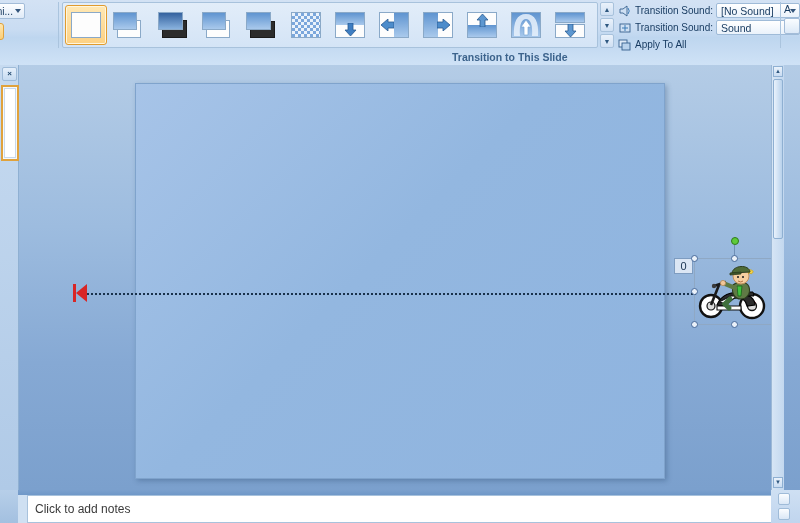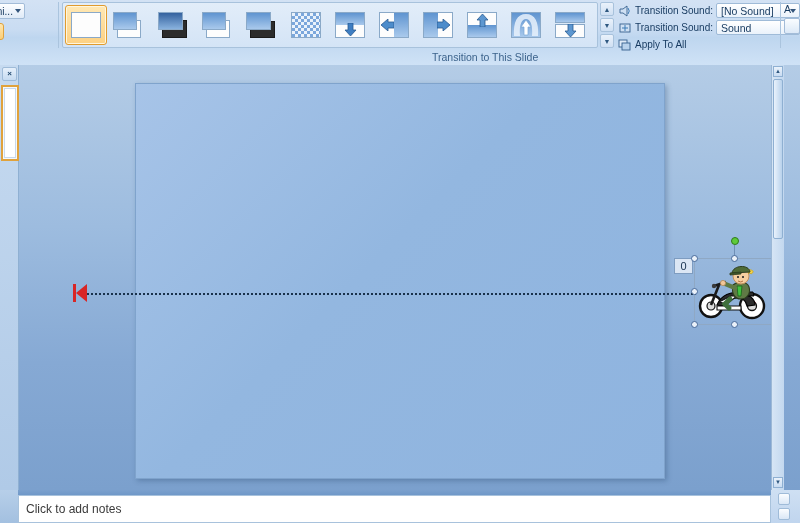--- a/index.html
+++ b/index.html
@@ -90,21 +90,21 @@
   .w-sound{width:84px;} .w-speed{width:84px;}
 
   
   .rightcut{position:absolute;left:782px;top:0;width:18px;height:50px;}
   .rc-label{position:absolute;left:2px;top:3px;font-size:10.5px;color:#15395f;}
   .rc-box{position:absolute;left:2px;top:18px;width:14px;height:14px;
     background:linear-gradient(to bottom,#fafdff,#dce9f7);border:1px solid #a3bcd8;border-radius:2px;}
 
   .group-label-bar{position:absolute;left:0;top:50px;width:800px;height:15px;}
   .group-name{position:absolute;top:1px;font-size:10.5px;color:#3c638c;white-space:nowrap;}
-  .gl-trans{left:432px;}
+  .gl-trans{left:452px;font-weight:bold;}
 
   
   .workarea{position:absolute;left:0;top:65px;width:800px;height:425px;
     background:linear-gradient(to bottom,#b4cce6 0%,#9dbcdf 38%,#86a9d4 70%,#7ba0cd 100%);}
 
   
   .thumbpane{position:absolute;left:0;top:65px;width:18px;height:425px;
     background:linear-gradient(to bottom,#c6daf0,#b0cae7);border-right:1px solid #8fb0d2;}
   .thumb-x{position:absolute;left:2px;top:2px;width:13px;height:12px;
     background:linear-gradient(to bottom,#e6f0fb,#c6dbf1);border:1px solid #9fbbd8;border-radius:2px;
@@ -164,21 +164,21 @@
   .vthumb{position:absolute;left:1px;top:14px;width:10px;height:160px;
     background:linear-gradient(to right,#e9f2fc,#b9d2ec);border:1px solid #8fb0d2;border-radius:2px;box-sizing:border-box;}
   .vbtn{position:absolute;left:1px;width:10px;height:11px;
     background:linear-gradient(to bottom,#eaf2fb,#c9dcf2);border:1px solid #8fb0d2;box-sizing:border-box;
     font-size:6px;color:#2f5880;text-align:center;line-height:9px;}
 
   
   .notes-sep{position:absolute;left:0;top:490px;width:800px;height:5px;
     background:linear-gradient(to bottom,#7ba0cd,#6f98c8);}
   .notes{
-    position:absolute;left:18px;top:495px;width:753px;height:28px;
+    position:absolute;left:27px;top:495px;width:753px;height:28px;
     background:#ffffff;border:1px solid #a8c2dc;box-sizing:border-box;
     font-size:12px;color:#3a3a3a;padding:6px 0 0 7px;
   }
   .notes-left{position:absolute;left:0;top:490px;width:18px;height:33px;
     background:linear-gradient(to bottom,#b7cfe9,#a3c0e0);}
   .notes-right{position:absolute;left:771px;top:490px;width:29px;height:33px;
     background:linear-gradient(to bottom,#cfe0f3,#c0d5ee);}
   .nr-btn{position:absolute;width:12px;height:12px;background:linear-gradient(to bottom,#fbfdff,#dae7f6);
     border:1px solid #9fbbd8;border-radius:2px;box-sizing:border-box;}
 </style>

